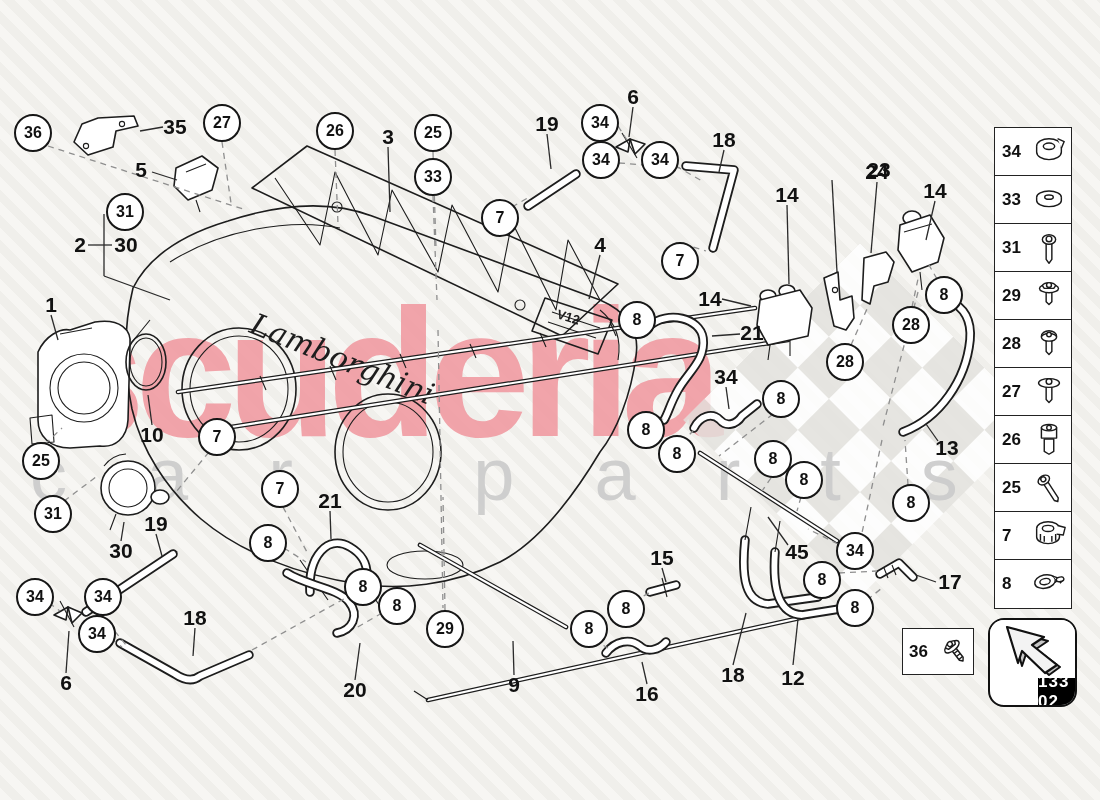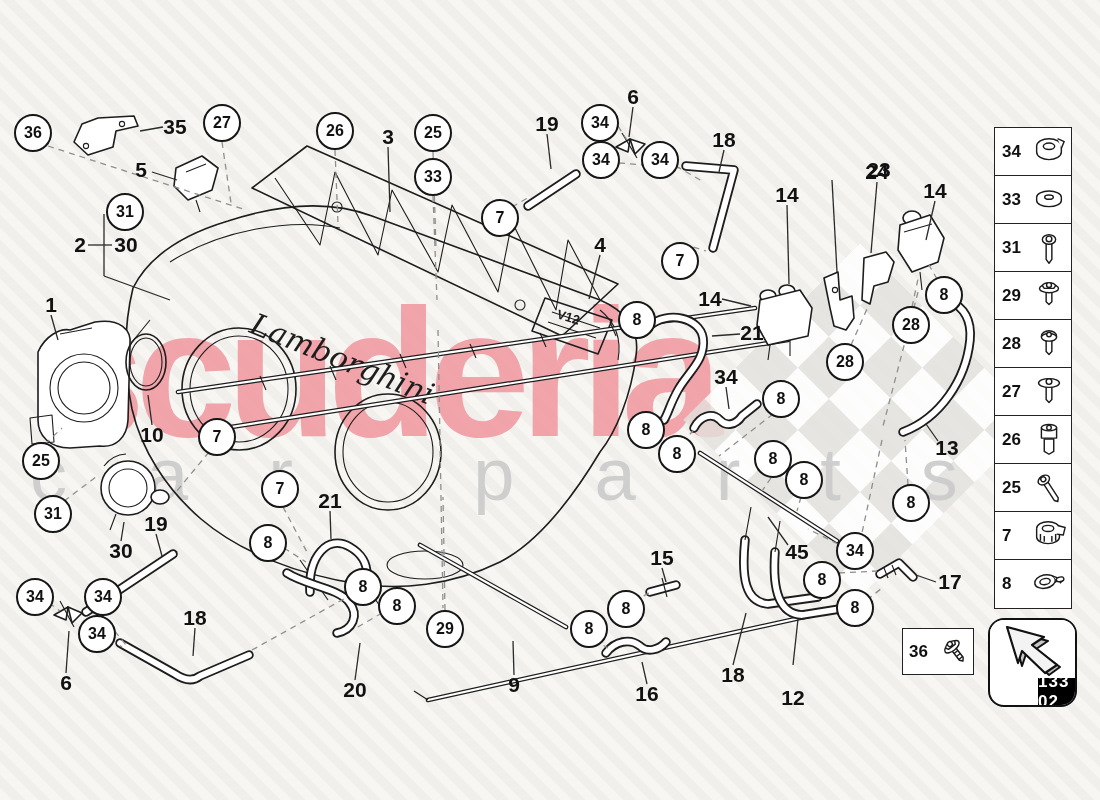--- a/index.html
+++ b/index.html
@@ -311,21 +311,21 @@
     <div class="co-plain" style="left: 156px; top: 524px;">19</div>
     <div class="co-plain" style="left: 121px; top: 551px;">30</div>
     <div class="co-plain" style="left: 330px; top: 501px;">21</div>
     <div class="co-plain" style="left: 797px; top: 552px;">45</div>
     <div class="co-plain" style="left: 950px; top: 582px;">17</div>
     <div class="co-plain" style="left: 662px; top: 558px;">15</div>
     <div class="co-plain" style="left: 355px; top: 690px;">20</div>
     <div class="co-plain" style="left: 514px; top: 685px;">9</div>
     <div class="co-plain" style="left: 647px; top: 694px;">16</div>
     <div class="co-plain" style="left: 733px; top: 675px;">18</div>
-    <div class="co-plain" style="left: 793px; top: 698px;">12</div>
+    <div class="co-plain" style="left: 793px; top: 678px;">12</div>
     <div class="co-plain" style="left: 195px; top: 618px;">18</div>
     <div class="co-plain" style="left: 66px; top: 683px;">6</div>
   </div>
 
 <div class="legend">
     <div class="legend-row">
       <span class="legend-num">34</span>
       <span class="legend-ic">
         <svg width="42" height="38" viewBox="0 0 44 40" fill="#fff" stroke="#1a1a1a" stroke-width="1.5" stroke-linejoin="round">
           <ellipse cx="22" cy="14" rx="13" ry="8"></ellipse>

